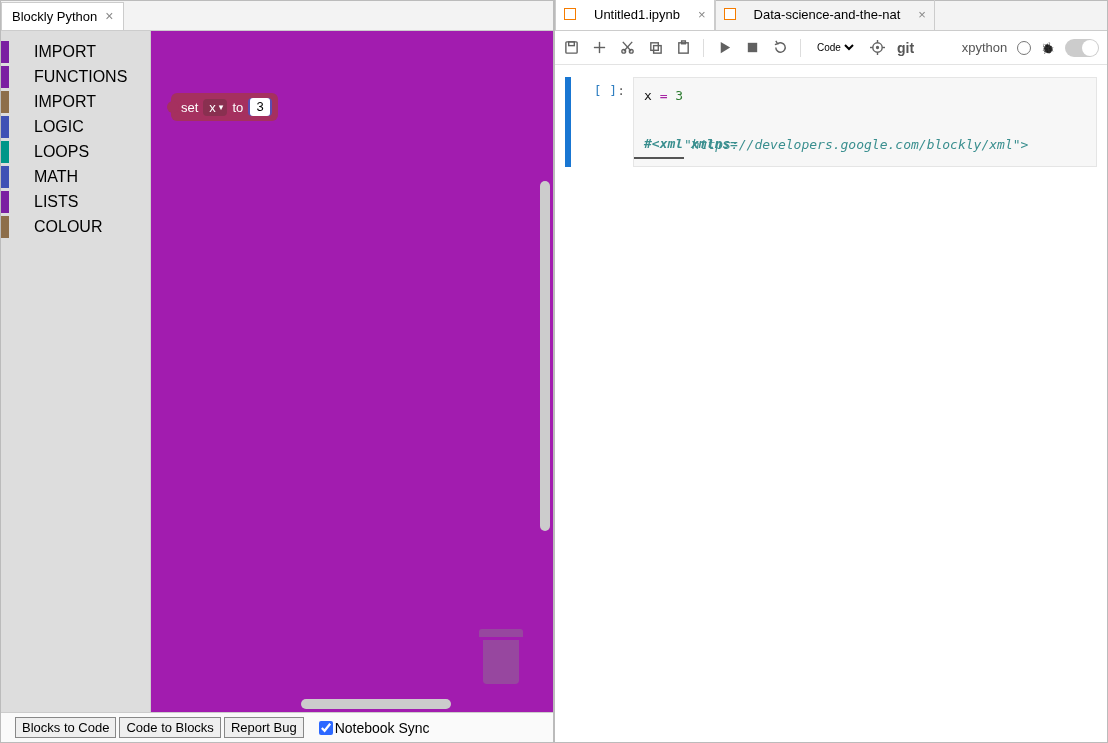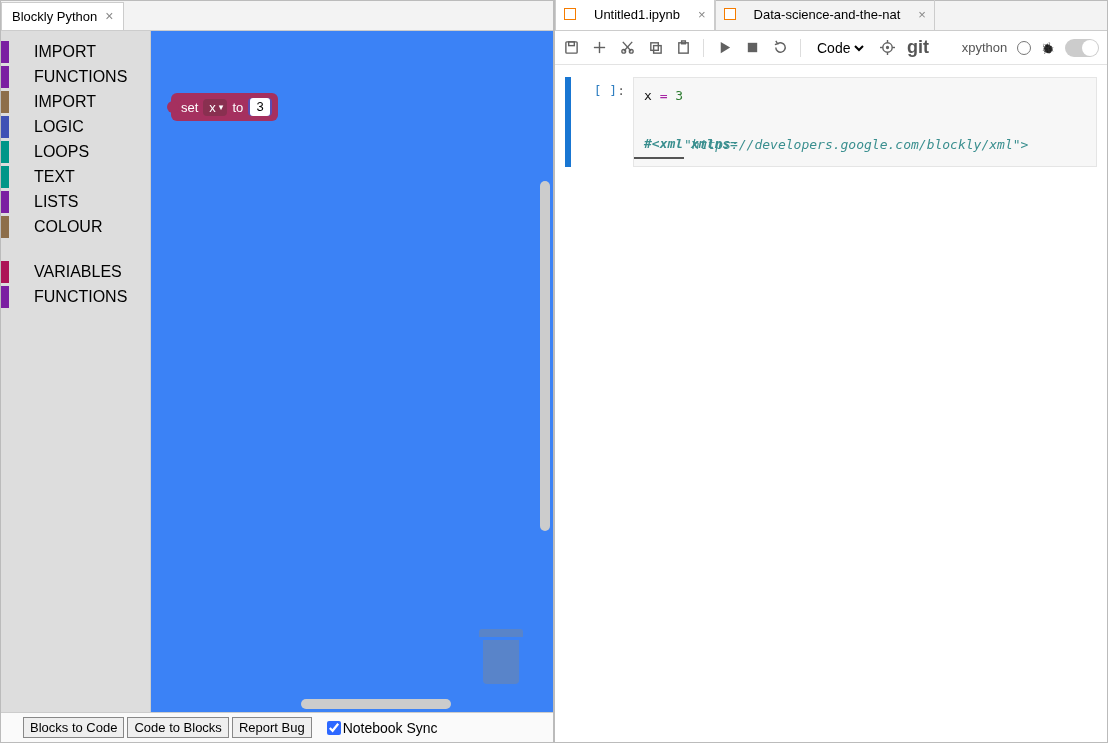--- a/index.html
+++ b/index.html
@@ -10,55 +10,55 @@
   .left-panel { width: 554px; height: 100%; display: flex; flex-direction: column; border: 1px solid #bbb; background: #fefefe; }
   .tab-bar { display: flex; align-items: center; height: 30px; background: #f3f3f3; border-bottom: 1px solid #ccc; }
   .tab { display: flex; align-items: center; height: 28px; padding: 0 10px; background: #fff; border: 1px solid #ccc; border-bottom: none; font-size: 13px; gap: 8px; cursor: pointer; }
   .tab .close { color: #888; font-size: 14px; cursor: pointer; }
   .blockly-body { flex: 1; display: flex; position: relative; }
   .toolbox { width: 150px; background: #ddd; border-right: 1px solid #ccc; display: flex; flex-direction: column; padding-top: 8px; }
   .toolbox-item { display: flex; align-items: center; height: 25px; font-size: 16px; cursor: pointer; }
   .toolbox-color { width: 8px; height: 22px; margin-right: 3px; }
   .toolbox-label { margin-left: 22px; }
   .toolbox-sep { height: 20px; }
-  .workspace { flex: 1; background: #3b82f6; position: relative; overflow: hidden; }
+  .workspace { flex: 1; background: #a21caf; position: relative; overflow: hidden; }
   .block { position: absolute; display: flex; align-items: center; height: 28px; border-radius: 6px; background: #a5305f; color: #fff; font-size: 13px; padding: 0 6px 0 10px; gap: 5px; top: 62px; left: 20px; }
   .block .notch-left { position:absolute; left:-4px; width:12px; height:12px; background:#a5305f; border-radius:50%; top:8px;}
   .block .var-chip { background: #893050; color:#fff; padding: 1px 4px 1px 6px; border-radius: 4px; display:flex; align-items:center; gap:3px; }
   .block .var-chip:after { content:"▾"; font-size:9px; }
   .block .num-slot { background: #5b4db2; border-radius: 4px; padding: 0 2px; display:flex; align-items:center;}
   .block .num-input { background: #fff; color:#000; border-radius: 3px; width:20px; height:18px; text-align:center; font-size:13px; display:inline-block; line-height:18px;}
   .trashcan { position: absolute; right: 30px; bottom: 20px; width: 44px; height: 58px; opacity: 0.4; }
   .trashcan .lid { width: 44px; height: 8px; background: #888; border-radius: 3px 3px 0 0; margin-bottom:3px;}
   .trashcan .lid:before { content:""; display:block; width:14px; height:5px; background:#888; margin:-5px auto 0; border-radius:2px 2px 0 0;}
   .trashcan .bin { width: 36px; height: 44px; background: #888; margin: 0 auto; border-radius: 0 0 4px 4px;}
   .hscroll { position: absolute; bottom: 3px; left: 150px; height: 10px; width: 150px; background: #ccc; border-radius: 5px; }
   .vscroll { position: absolute; right: 3px; top: 150px; width: 10px; height: 350px; background: #ccc; border-radius: 5px; }
-  .bottom-bar { display: flex; align-items: center; height: 30px; padding: 3px 22px; border-top: 1px solid #ccc; background: #fafafa; gap: 3px; }
+  .bottom-bar { display: flex; align-items: center; height: 30px; padding: 3px 14px; border-top: 1px solid #ccc; background: #fafafa; gap: 3px; }
   .bottom-bar button { background: #efefef; border: 1px solid #888; padding: 2px 6px; font-size: 13px; cursor: pointer; }
   .bottom-bar label { display:flex; align-items:center; font-size:14px; margin-left:12px;}
   .bottom-bar input[type=checkbox]{ width:14px; height:14px; accent-color:#2d68ff; margin-right:2px;}
 
   
   .right-panel { width: 554px; height: 100%; display: flex; flex-direction: column; background: #fff; border: 1px solid #bbb; }
   .nb-tabbar { display: flex; align-items: flex-end; height: 30px; background: #f3f3f3; border-bottom: 1px solid #ccc; }
   .nb-tab { display:flex; align-items:center; height:28px; padding: 16px 8px; font-size: 13px; gap: 18px; border: 1px solid #ccc; border-bottom:none; cursor: pointer;}
   .nb-tab.active { background:#fff; }
   .nb-tab .icon { width:12px; height:12px; border:1.5px solid #f57c00; background:#fff;}
   .nb-tab .close { color:#888; font-size:13px;}
   .nb-toolbar { display:flex; align-items:center; height:34px; padding: 0 8px; gap: 12px; border-bottom: 1px solid #e3e3e3; font-size:13px; color:#555;}
   .nb-toolbar .tb-icon { width:16px; height:16px; display:flex; align-items:center; justify-content:center; cursor:pointer; color:#616161;}
   .nb-toolbar svg { width:15px; height:15px; stroke:#616161; fill:none; stroke-width:1.5;}
   .nb-toolbar .sep { width:1px; height:18px; background:#ddd; }
-  .nb-toolbar select { border:none; background:transparent; font-size:14px; cursor:pointer;}
+  .nb-toolbar select { border:none; background:transparent; font-size:10px; cursor:pointer;}
   .nb-toolbar .kernel { margin-left:auto; display:flex; align-items:center; gap:10px;}
   .nb-toolbar .circle { width:14px; height:14px; border:1.5px solid #777; border-radius:50%;}
   .nb-toolbar .switch { width:34px; height:18px; background:#ccc; border-radius:9px; position:relative;}
   .nb-toolbar .switch:before { content:""; position:absolute; right:1px; top:1px; width:16px; height:16px; background:#fff; border-radius:50%;}
-  .nb-toolbar .git { font-weight:bold; font-size:18px; color:#555; cursor:pointer;}
+  .nb-toolbar .git { font-weight:bold; font-size:14px; color:#555; cursor:pointer;}
   .nb-toolbar .bug:before{content:"🐞"; filter:grayscale(1) brightness(0.6); font-size:11px;}
 
   .notebook-area { flex:1; padding: 12px 10px; overflow:auto; }
   .cell { display:flex; }
   .cell-bar { width:6px; background:#1976d2; margin-right:18px;}
   .cell-prompt { width:44px; color:#616161; font-family: 'Menlo', monospace; font-size: 13px; padding-top:6px; text-align:right; padding-right:8px;}
   .cell-prompt .br { color:#307fc1; }
   .cell-code { flex:1; background:#f7f7f7; border:1px solid #e5e5e5; padding: 6px 10px; font-family: 'Menlo', monospace; font-size: 13px; line-height: 1.9; white-space: pre; overflow:hidden; }
   .tok-var { color:#111; }
   .tok-op { color:#a626a4; }
@@ -97,43 +97,33 @@
             </div>
             <div class="toolbox-item">
               <div class="toolbox-color" style="background: rgb(63, 81, 181);"></div>
               <div class="toolbox-label">LOGIC</div>
             </div>
             <div class="toolbox-item">
               <div class="toolbox-color" style="background: rgb(0, 150, 136);"></div>
               <div class="toolbox-label">LOOPS</div>
             </div>
             <div class="toolbox-item">
-              <div class="toolbox-color" style="background: rgb(0, 150, 136);"></div>
-              <div class="toolbox-label">TEXT</div>
+              <div class="toolbox-color" style="background: rgb(63, 81, 181);"></div>
+              <div class="toolbox-label">MATH</div>
             </div>
             <div class="toolbox-item">
               <div class="toolbox-color" style="background: rgb(123, 31, 162);"></div>
               <div class="toolbox-label">LISTS</div>
             </div>
             <div class="toolbox-item">
               <div class="toolbox-color" style="background: rgb(141, 110, 74);"></div>
               <div class="toolbox-label">COLOUR</div>
             </div>
           </div>
         <div class="toolbox-sep"></div>
-        <div id="toolbox-extra">
-            <div class="toolbox-item">
-              <div class="toolbox-color" style="background: rgb(173, 20, 87);"></div>
-              <div class="toolbox-label">VARIABLES</div>
-            </div>
-            <div class="toolbox-item">
-              <div class="toolbox-color" style="background: rgb(123, 31, 162);"></div>
-              <div class="toolbox-label">FUNCTIONS</div>
-            </div>
-          </div>
       </div>
 
       <div class="workspace">
         <div class="block">
           <span class="notch-left"></span>
           <span>set</span>
           <span class="var-chip">
               <span>x</span>
             </span>
           <span>to</span>

